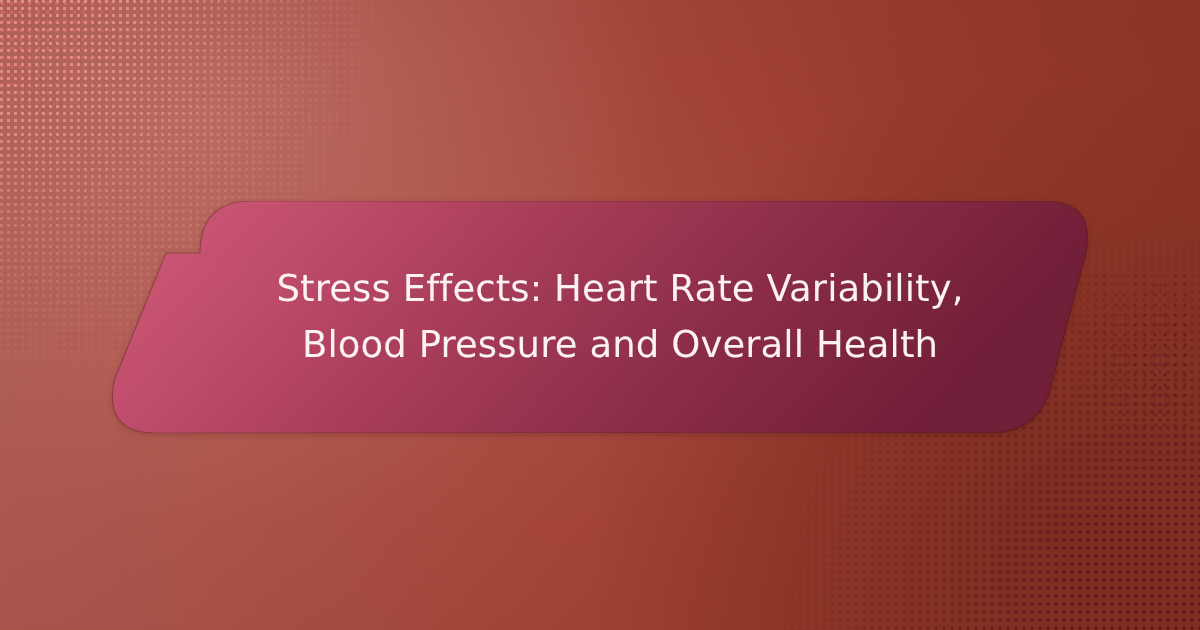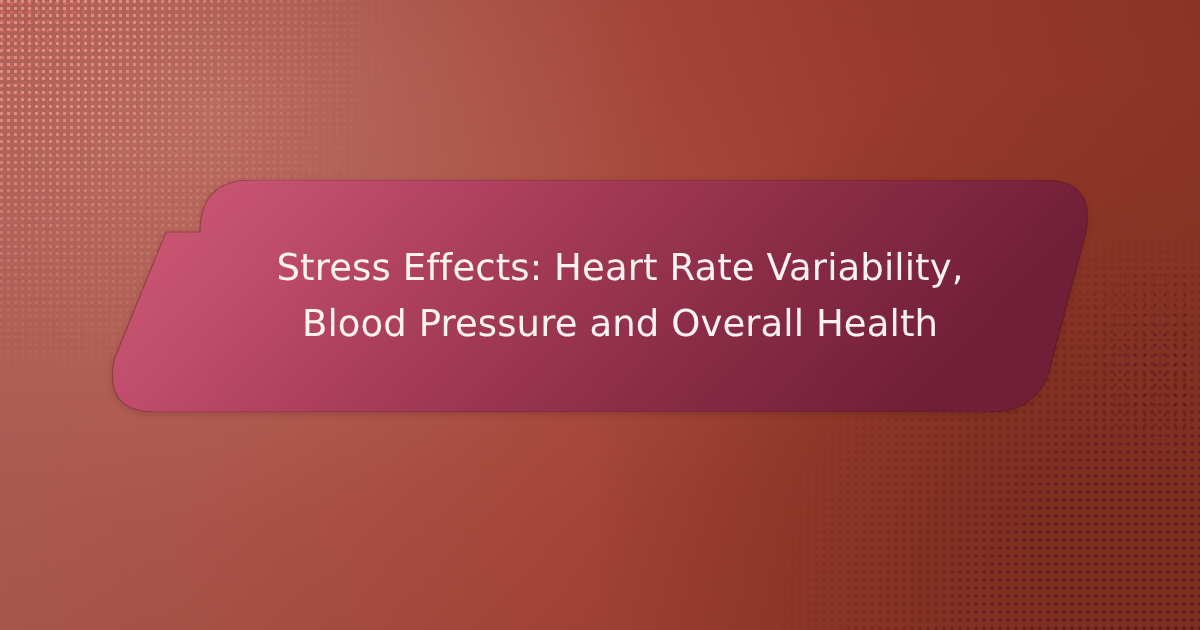--- a/index.html
+++ b/index.html
@@ -112,21 +112,21 @@
       radial-gradient(circle at 50% 50%, rgba(84,18,28,0.62) 1.3px, rgba(84,18,28,0) 1.9px);
     background-size: 10px 10px;
     -webkit-mask-image: radial-gradient(ellipse 75% 70% at 95% 35%, #000 0%, rgba(0,0,0,0.6) 35%, rgba(0,0,0,0.12) 68%, rgba(0,0,0,0) 85%);
     mask-image: radial-gradient(ellipse 75% 70% at 95% 35%, #000 0%, rgba(0,0,0,0.6) 35%, rgba(0,0,0,0.12) 68%, rgba(0,0,0,0) 85%);
   }
 
   
   .card-wrap {
     position: absolute;
     left: 100px;
-    top: 180px;
+    top: 201px;
     width: 1000px;
     height: 232px;
   }
   .card-svg {
     position: absolute;
     inset: 0;
     width: 100%;
     height: 100%;
     display: block;
     filter: drop-shadow(0 2px 3px rgba(60,14,10,0.22));

